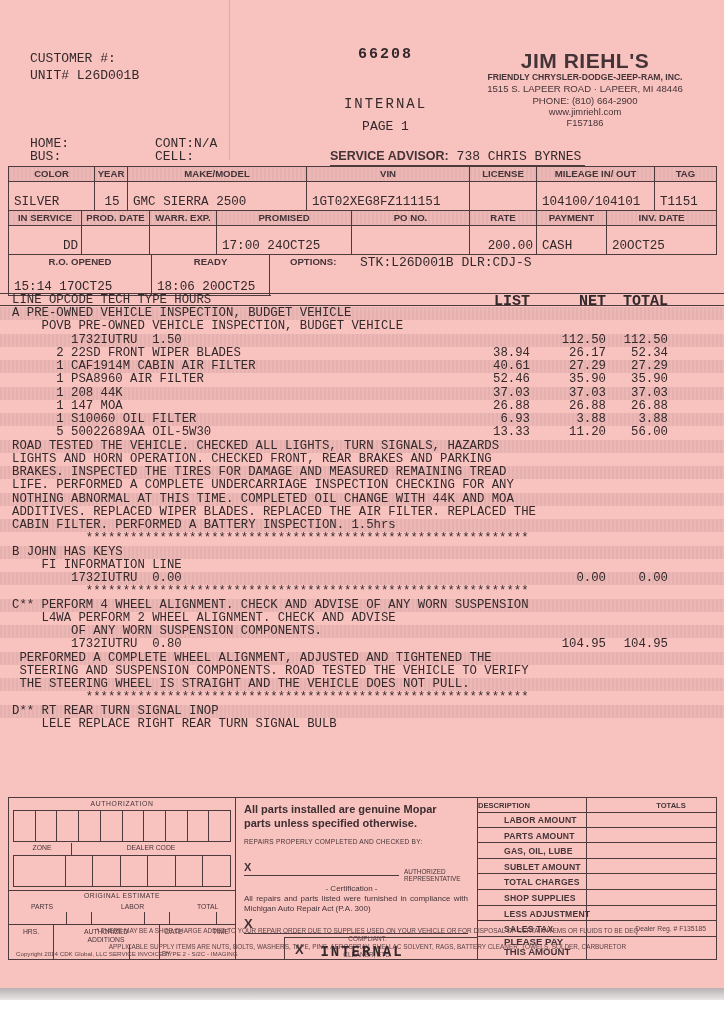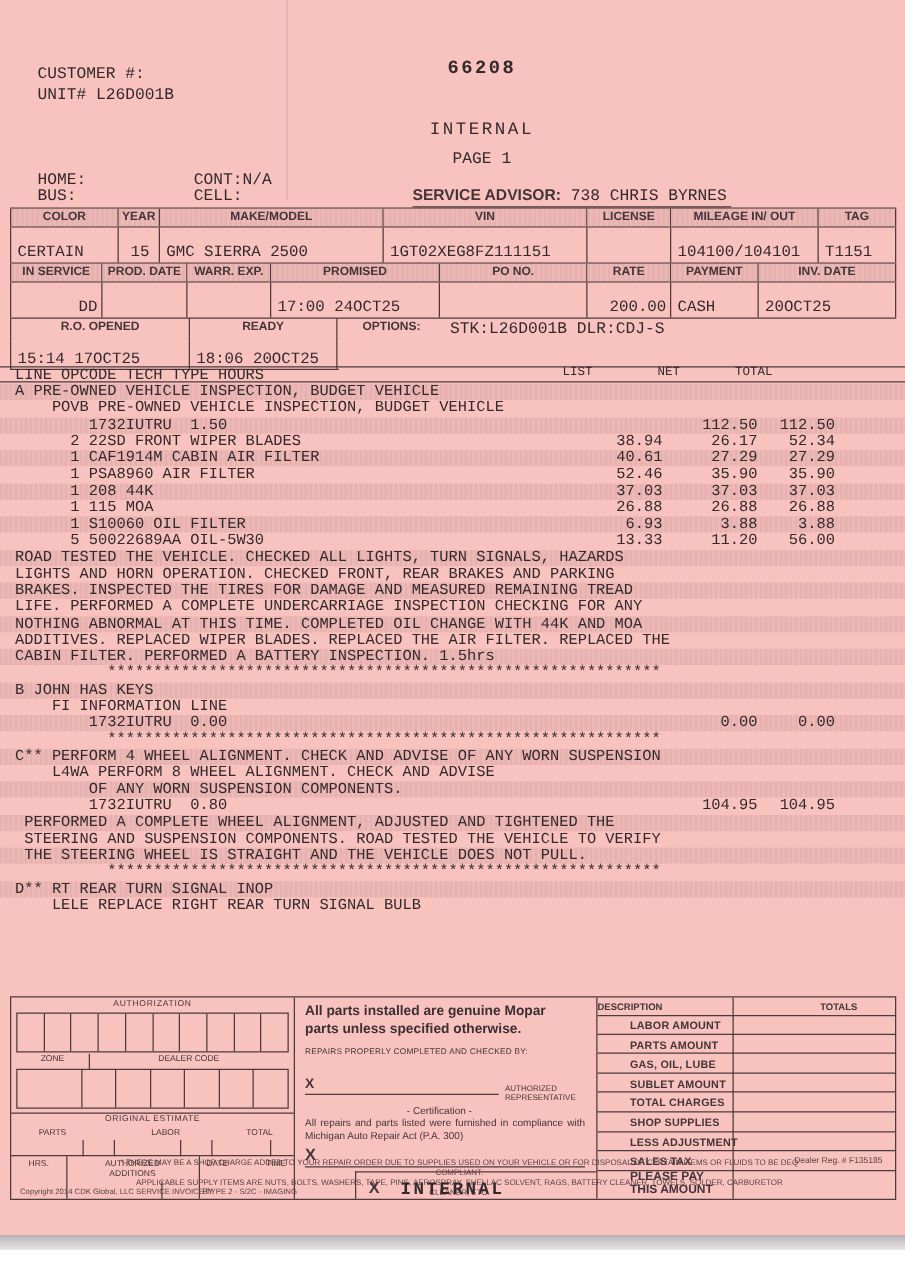--- a/index.html
+++ b/index.html
@@ -53,21 +53,21 @@
   .s3 .vhead{background:transparent;}
   .s3h{border-bottom:none;}
   .s3 .vval{height:26px;}
   .s3row{border-bottom:1.6px solid var(--rule);width:263px;}
   .options-label{position:absolute;left:282px;top:1px;font-size:9.6px;font-weight:bold;color:var(--sans-ink);}
   .options-value{position:absolute;left:352px;top:0;font-size:13px;}
   
   .lines-header{position:absolute;left:0;top:293px;width:724px;height:13px;
     border-top:1.6px solid var(--rule);border-bottom:1.4px solid var(--rule);box-sizing:border-box;}
   .lines-header .lh-left{position:absolute;left:12px;top:-1px;font-size:12.3px;}
-  .lnum-abs{position:absolute;top:-1px;width:80px;text-align:left;font-size:10px;}
+  .lnum-abs{position:absolute;top:-1px;width:80px;text-align:right;font-size:15px;font-weight:bold;}
   .pos-list{right:194px;} .pos-net{right:118px;} .pos-total{right:56px;}
   .lines-body{position:absolute;left:0;top:307px;width:724px;}
   .lrow{position:relative;height:13.25px;font-size:12.3px;line-height:13.25px;}
   .lrow:nth-child(odd){background:var(--stripe);
      background-image:repeating-linear-gradient(90deg,rgba(100,75,80,.05) 0 2px,transparent 2px 4px);}
   .ltext{position:absolute;left:12px;top:0;white-space:pre;}
   .lrow .lnum{position:absolute;top:0;width:80px;text-align:right;}
   .lrow .list{right:194px;} .lrow .net{right:118px;} .lrow .total{right:56px;}
   
   .footer{position:absolute;left:8px;top:762px;width:709px;height:163px;box-sizing:border-box;
@@ -137,20 +137,28 @@
     <div class="crease"></div>
 
     <div class="cust mono">
       <div>CUSTOMER #:</div>
       <div>UNIT# L26D001B</div>
     </div>
     <div class="ro-center">
       <div class="ro-num mono">66208</div>
       <div class="internal-top mono">INTERNAL</div>
     </div>
+    <div class="dealer">
+      <div class="name">JIM RIEHL'S</div>
+      <div class="sub">FRIENDLY CHRYSLER-DODGE-JEEP-RAM, INC.</div>
+      <div class="adr">1515 S. LAPEER ROAD  ·  LAPEER, MI 48446</div>
+      <div class="ph">PHONE: (810) 664-2900</div>
+      <div class="web">www.jimriehl.com</div>
+      <div class="code">F157186</div>
+    </div>
     <div class="page-label mono">PAGE 1</div>
     <div class="contact1 mono">
       <span>HOME:</span>
       <span class="cont">CONT:N/A</span>
     </div>
     <div class="contact2 mono">
       <span>BUS:</span>
       <span class="cell">CELL:</span>
       <span class="advisor">
         <span class="alabel">SERVICE ADVISOR:</span>
@@ -162,21 +170,21 @@
       <div class="vgrid s1 hrow" id="veh1h">
           <div class="vcell vhead c0">COLOR</div>
           <div class="vcell vhead c1">YEAR</div>
           <div class="vcell vhead c2">MAKE/MODEL</div>
           <div class="vcell vhead c3">VIN</div>
           <div class="vcell vhead c4">LICENSE</div>
           <div class="vcell vhead c5">MILEAGE IN/ OUT</div>
           <div class="vcell vhead c6">TAG</div>
         </div>
       <div class="vgrid s1 vrow" id="veh1v">
-          <div class="vcell vval mono c0">CERTAIN</div>
+          <div class="vcell vval mono c0">SILVER</div>
           <div class="vcell vval mono c1">15</div>
           <div class="vcell vval mono c2">GMC SIERRA 2500</div>
           <div class="vcell vval mono c3">1GT02XEG8FZ111151</div>
           <div class="vcell vval mono c4"></div>
           <div class="vcell vval mono c5">104100/104101</div>
           <div class="vcell vval mono c6">T1151</div>
         </div>
       <div class="vgrid s2" id="veh2h" style="border-bottom:1px solid var(--rule);">
           <div class="vcell vhead c0">IN SERVICE</div>
           <div class="vcell vhead c1">PROD. DATE</div>
@@ -247,21 +255,21 @@
           <span class="lnum net">35.90</span>
           <span class="lnum total">35.90</span>
         </div>
         <div class="lrow">
           <span class="ltext">      1 208 44K</span>
           <span class="lnum list">37.03</span>
           <span class="lnum net">37.03</span>
           <span class="lnum total">37.03</span>
         </div>
         <div class="lrow">
-          <span class="ltext">      1 115 MOA</span>
+          <span class="ltext">      1 147 MOA</span>
           <span class="lnum list">26.88</span>
           <span class="lnum net">26.88</span>
           <span class="lnum total">26.88</span>
         </div>
         <div class="lrow">
           <span class="ltext">      1 S10060 OIL FILTER</span>
           <span class="lnum list">6.93</span>
           <span class="lnum net">3.88</span>
           <span class="lnum total">3.88</span>
         </div>
@@ -306,21 +314,21 @@
           <span class="lnum net">0.00</span>
           <span class="lnum total">0.00</span>
         </div>
         <div class="lrow">
           <span class="ltext">          ************************************************************</span>
         </div>
         <div class="lrow">
           <span class="ltext">C** PERFORM 4 WHEEL ALIGNMENT. CHECK AND ADVISE OF ANY WORN SUSPENSION</span>
         </div>
         <div class="lrow">
-          <span class="ltext">    L4WA PERFORM 8 WHEEL ALIGNMENT. CHECK AND ADVISE</span>
+          <span class="ltext">    L4WA PERFORM 2 WHEEL ALIGNMENT. CHECK AND ADVISE</span>
         </div>
         <div class="lrow">
           <span class="ltext">        OF ANY WORN SUSPENSION COMPONENTS.</span>
         </div>
         <div class="lrow">
           <span class="ltext">        1732IUTRU  0.80</span>
           <span class="lnum net">104.95</span>
           <span class="lnum total">104.95</span>
         </div>
         <div class="lrow">

